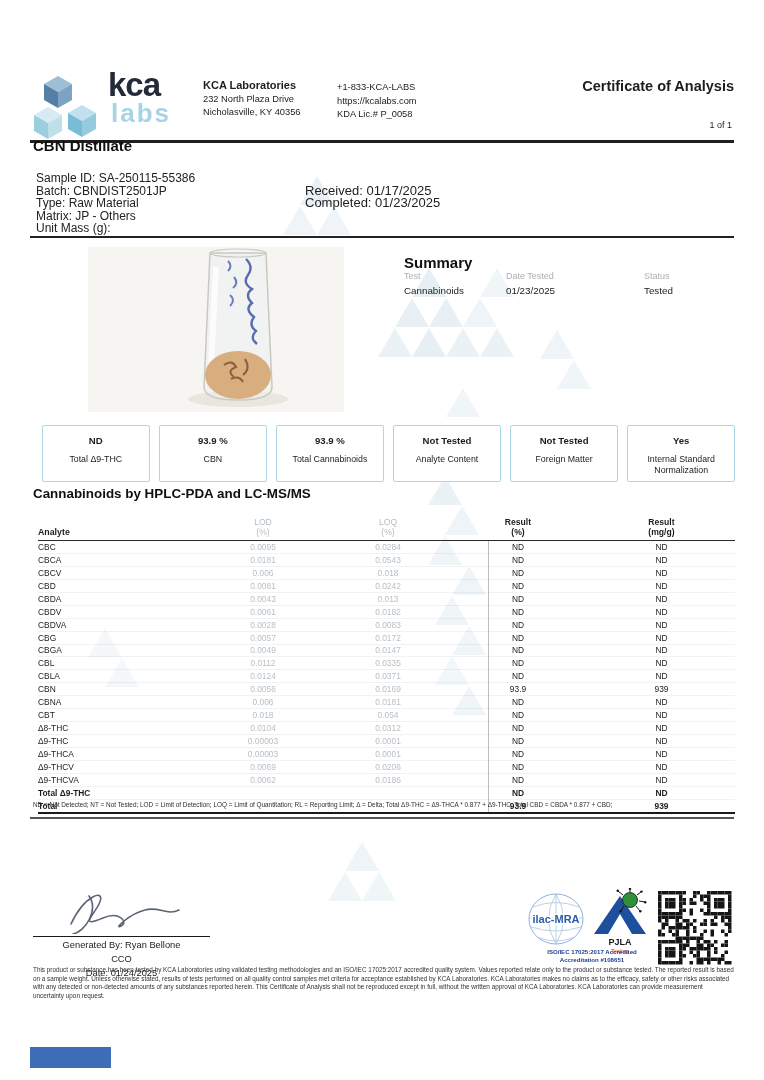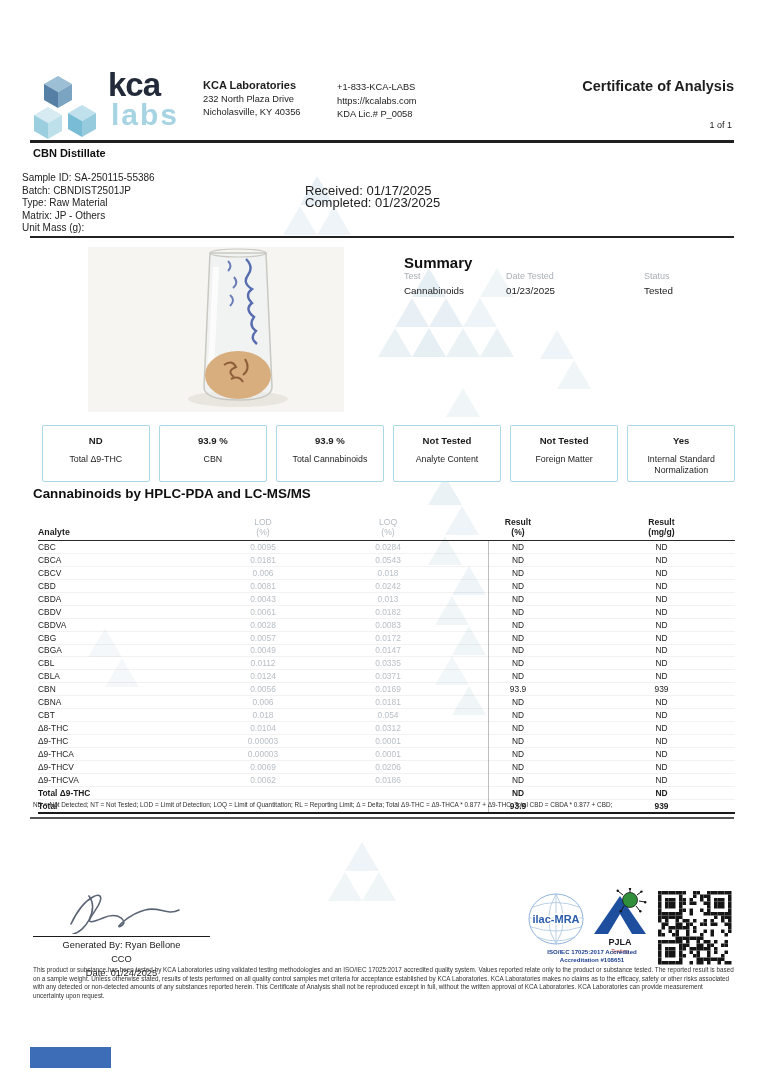--- a/index.html
+++ b/index.html
@@ -4,30 +4,30 @@
 <style>
   html,body{margin:0;padding:0;background:#fff;}
   .page{position:relative;width:764px;height:1080px;background:#ffffff;overflow:hidden;
         font-family:"Liberation Sans",sans-serif;color:#1d1d1d;}
   
   .watermark{position:absolute;left:0;top:0;width:764px;height:1080px;pointer-events:none;}
   
   .header{position:absolute;left:30px;top:66px;width:704px;height:74px;}
   .logo-cubes{position:absolute;left:0;top:2px;}
   .logo-kca{position:absolute;left:78px;top:0px;font-size:33px;font-weight:bold;color:#232b3a;letter-spacing:-1px;}
-  .logo-labs{position:absolute;left:81px;top:32px;font-size:30px;font-weight:bold;color:#a7d4e3;letter-spacing:2px;}
+  .logo-labs{position:absolute;left:81px;top:32px;font-size:26px;font-weight:bold;color:#a7d4e3;letter-spacing:2px;}
   .company{position:absolute;left:173px;top:13px;font-size:9.3px;line-height:13.5px;}
   .company .company-name{font-size:11px;font-weight:bold;}
   .contact{position:absolute;left:307px;top:15px;font-size:9.3px;line-height:13.5px;}
   .coa-title{position:absolute;right:0;top:12px;font-size:14.5px;font-weight:bold;}
   .page-num{position:absolute;right:2px;top:54px;font-size:9px;text-align:right;}
   .rule1{position:absolute;left:30px;top:140px;width:704px;height:2.5px;background:#1f1f1f;}
   .rule2{position:absolute;left:30px;top:236px;width:704px;height:1.6px;background:#222;}
-  .product-title{position:absolute;left:33px;top:147px;font-size:11px;font-weight:bold;color:#101010;}
-  .sample-info{position:absolute;left:22px;top:172px;font-size:10px;line-height:12.6px;color:#222;}
+  .product-title{position:absolute;left:33px;top:137px;font-size:15px;font-weight:bold;color:#101010;}
+  .sample-info{position:absolute;left:36px;top:172px;font-size:12px;line-height:12.6px;color:#222;}
   .sample-dates{position:absolute;left:305px;top:184.6px;font-size:13px;line-height:12.6px;color:#222;}
   
   .photo{position:absolute;left:88px;top:247px;width:256px;height:165px;}
   
   .summary{position:absolute;left:404px;top:254px;width:331px;}
   .summary-title{font-size:15px;font-weight:bold;color:#101010;}
   .summary-grid{display:grid;grid-template-columns:102px 138px 1fr;}
   .summary-grid .hd{font-size:9px;color:#aab0b6;}
   .summary-grid .val{font-size:9.8px;color:#222;margin-top:4px;}
   

